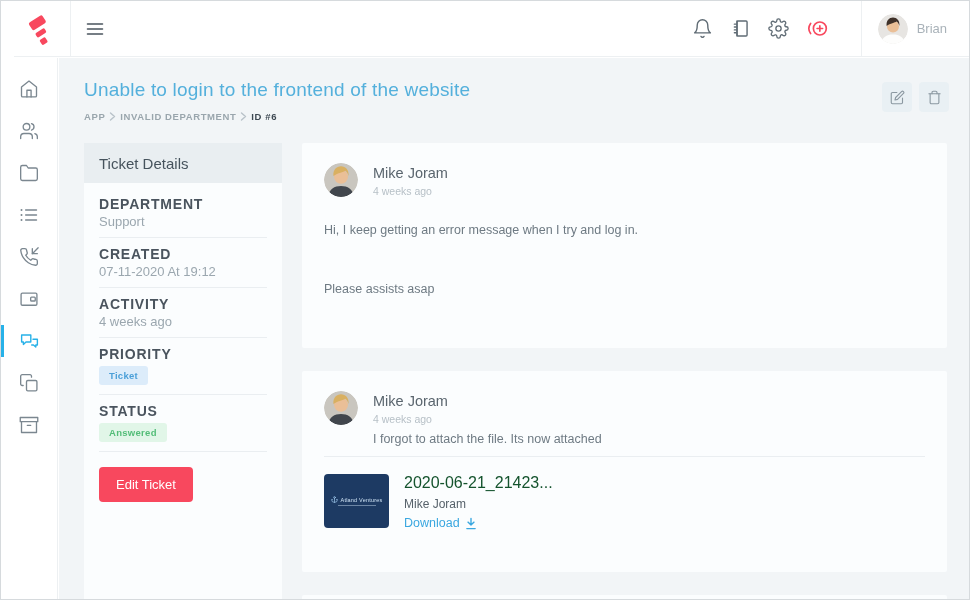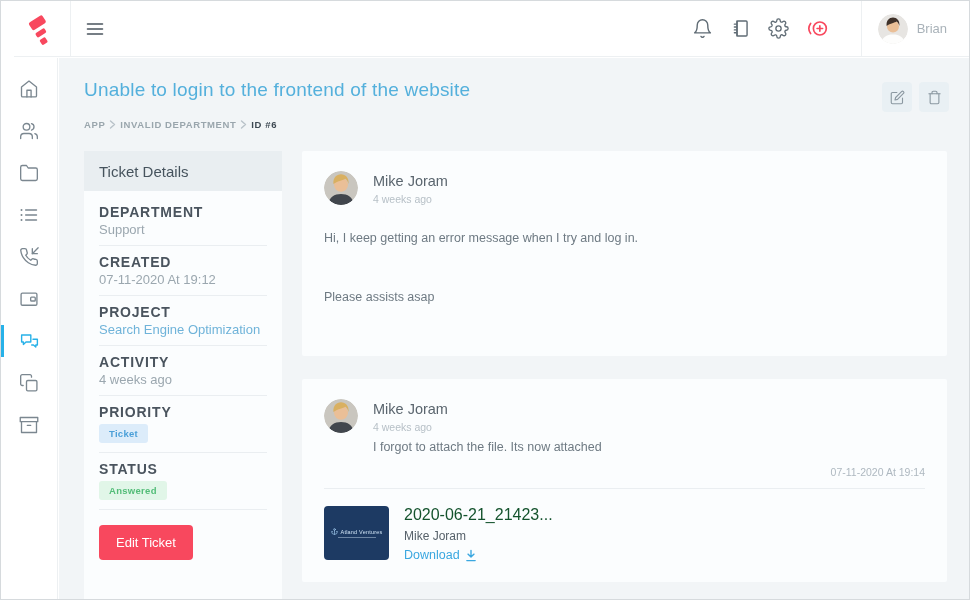--- a/index.html
+++ b/index.html
@@ -33,21 +33,21 @@
                position:relative; color:#7b8790; cursor:pointer; }
   .side-item.active { color:#27b1e8; }
   .side-item.active::before { content:""; position:absolute; left:0; top:5px; bottom:5px;
                width:3px; background:#27b1e8; }
 
   
   .main { position:absolute; top:57px; left:58px; right:0; bottom:0;
           background:#f2f5f7; overflow:hidden; }
   .page-header { position:relative; padding:21px 20px 0 25px; }
   .page-title { font-size:19px; font-weight:500; color:#54b0dc; letter-spacing:.2px; }
-  .breadcrumb { margin-top:18px; display:flex; align-items:center; gap:4px;
+  .breadcrumb { margin-top:10px; display:flex; align-items:center; gap:4px;
                 font-size:9.5px; letter-spacing:.6px; color:#9aa6ad; font-weight:600; }
   .crumb { cursor:pointer; }
   .crumb-current { color:#3d4852; font-weight:700; cursor:default; }
   .chev { display:flex; color:#b9c2c9; }
   .header-actions { position:absolute; right:20px; top:24px; display:flex; gap:7px; }
   .action-btn { width:30px; height:30px; border-radius:4px; background:#e9f0f4; border:none;
                 display:flex; align-items:center; justify-content:center; color:#8b98a1; cursor:pointer; }
 
   .content { display:flex; gap:20px; padding:21px 22px 0 25px; align-items:flex-start; }
 
@@ -272,25 +272,20 @@
             <div class="field-divider"></div>
           </div>
 
           <div class="field">
             <div class="field-label">CREATED</div>
             <div class="field-value">07-11-2020 At 19:12</div>
             <div class="field-divider"></div>
           </div>
 
 
-          <div class="field">
-            <div class="field-label">PROJECT</div>
-            <div class="field-value link">Search Engine Optimization</div>
-            <div class="field-divider"></div>
-          </div>
 
           <div class="field">
             <div class="field-label">ACTIVITY</div>
             <div class="field-value">4 weeks ago</div>
             <div class="field-divider"></div>
           </div>
 
           <div class="field">
             <div class="field-label">PRIORITY</div>
             <span class="badge blue">Ticket</span>
@@ -354,21 +349,20 @@
                   <path d="M9.4 13c-.5-6.2 3-9.7 7.6-9.7s8.1 3.5 7.6 9.7c-.8-3.1-2.2-4.7-3.2-5.3-2 1.4-7.4 2-12 5.3z" fill="#d9b061"></path>
                 </g>
               </svg>
             </span>
             <div>
               <div class="msg-author">Mike Joram</div>
               <div class="msg-time">4 weeks ago</div>
               <div class="msg-text-inline">I forgot to attach the file. Its now attached</div>
             </div>
           </div>
-          <div class="sent-at">07-11-2020 At 19:14</div>
           <div class="card-divider"></div>
           <div class="attachment">
             <div class="thumb">
               <div class="thumb-row">
                 <svg width="7" height="7" viewBox="0 0 24 24" fill="none" stroke="currentColor" stroke-width="2.4" stroke-linecap="round">
                   <circle cx="12" cy="5" r="3"></circle>
                   <path d="M12 22V8"></path>
                   <path d="M5 12H2a10 10 0 0 0 20 0h-3"></path>
                 </svg>
                 <span class="thumb-text">Atland Ventures</span>

